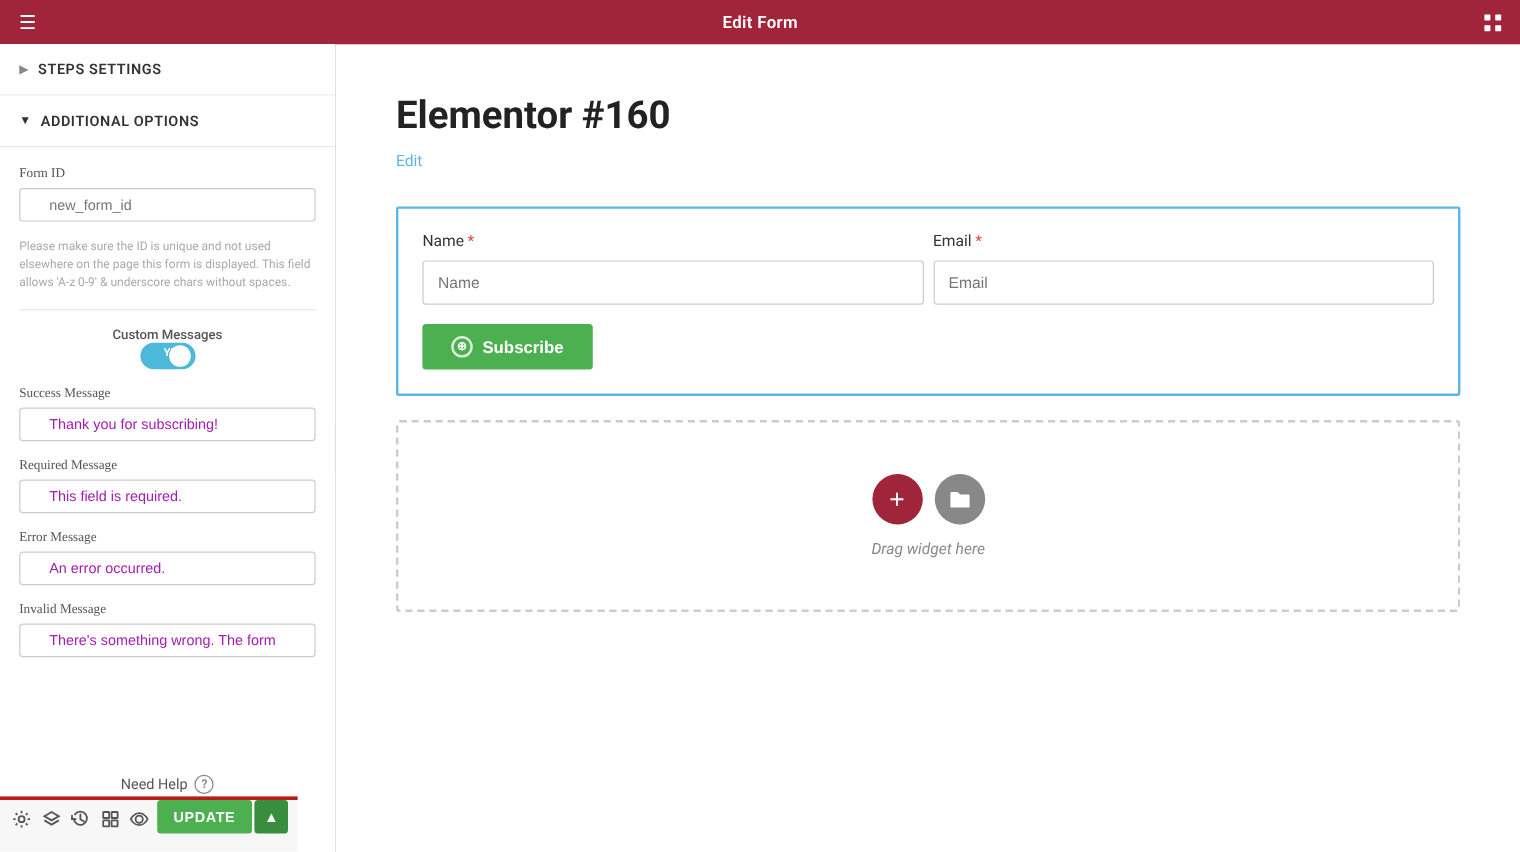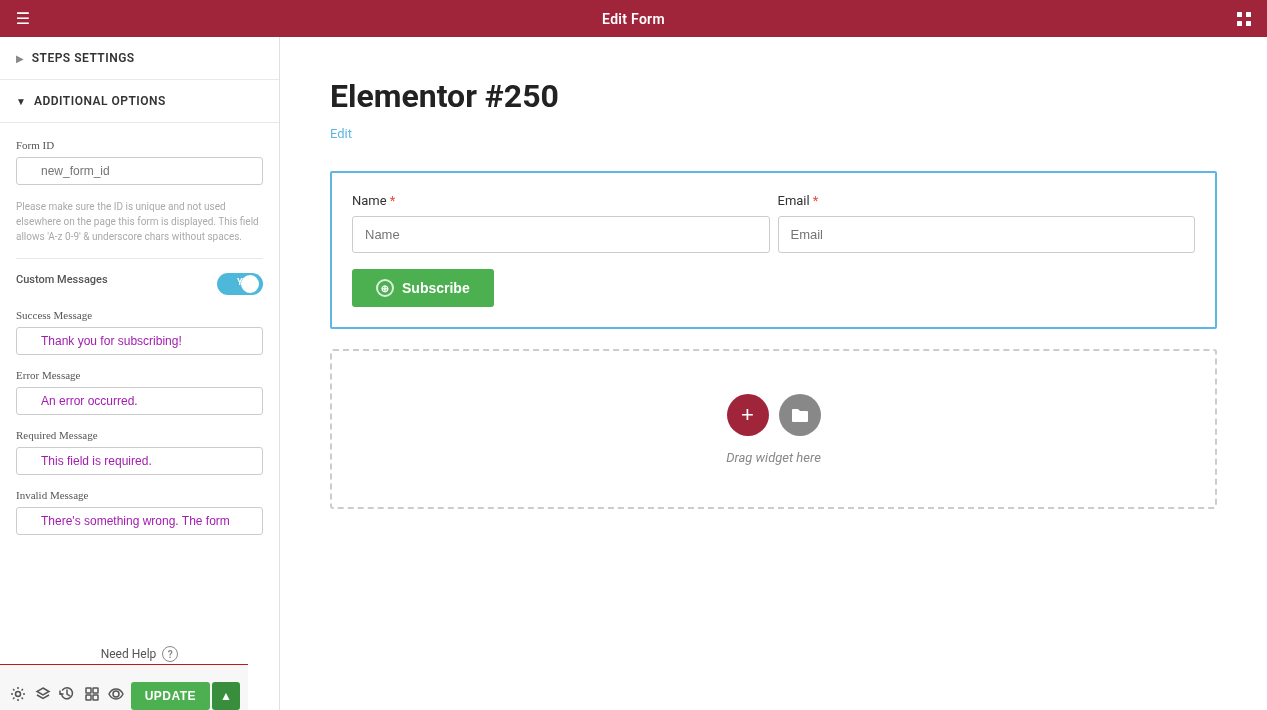--- a/index.html
+++ b/index.html
@@ -139,22 +139,24 @@
 
     .divider {
       border: none;
       border-top: 1px solid #e8e8e8;
       margin: 14px 0;
     }
 
     
     .toggle-row {
       display: flex;
+      align-items: center;
       justify-content: space-between;
       margin-bottom: 14px;
+      flex-direction: column;
     }
     .toggle-row .toggle-label {
       font-size: 11px;
       color: #555;
       font-weight: 500;
     }
     .toggle-switch {
       position: relative;
       width: 46px;
       height: 22px;
@@ -214,23 +216,23 @@
     }
 
     
     .bottom-toolbar {
       position: absolute;
       bottom: 0;
       left: 0;
       width: 248px;
       height: 46px;
       background: #f7f7f7;
-      border-top: 1px solid #b91c1c;
-      display: flex;
-      align-items: flex-end;
+      border-top: 3px solid #b91c1c;
+      display: flex;
+      align-items: flex-start;
       padding: 0 8px;
       gap: 4px;
     }
     .toolbar-icon-btn {
       width: 32px;
       height: 32px;
       display: flex;
       align-items: center;
       justify-content: center;
       cursor: pointer;
@@ -494,27 +496,27 @@
           <span class="toggle-yes">YES</span>
         </div>
       </div>
 
       <div class="form-group">
         <label>Success Message</label>
         <input type="text" value="Thank you for subscribing!" style="">
       </div>
 
       <div class="form-group">
+        <label>Required Message</label>
+        <input type="text" value="This field is required." style="">
+      </div>
+
+      <div class="form-group">
         <label>Error Message</label>
         <input type="text" value="An error occurred." style="">
-      </div>
-
-      <div class="form-group">
-        <label>Required Message</label>
-        <input type="text" value="This field is required." style="">
       </div>
 
       <div class="form-group">
         <label>Invalid Message</label>
         <input type="text" value="There's something wrong. The form" style="">
       </div>
 
     </div>
 
     <div style="padding-bottom: 32px;">
@@ -568,21 +570,21 @@
       </div>
     </div>
 
   </div>
 
   <div class="content-area">
 
 
     <div class="page-content">
 
-      <h1 class="page-title">Elementor #250</h1>
+      <h1 class="page-title">Elementor #160</h1>
       <a class="edit-link">Edit</a>
 
       
       <div class="form-container">
         <div class="form-row">
           <div class="form-field">
             <div class="form-field-label">
               <span>Name</span>
               <span class="required-star">*</span>
             </div>

